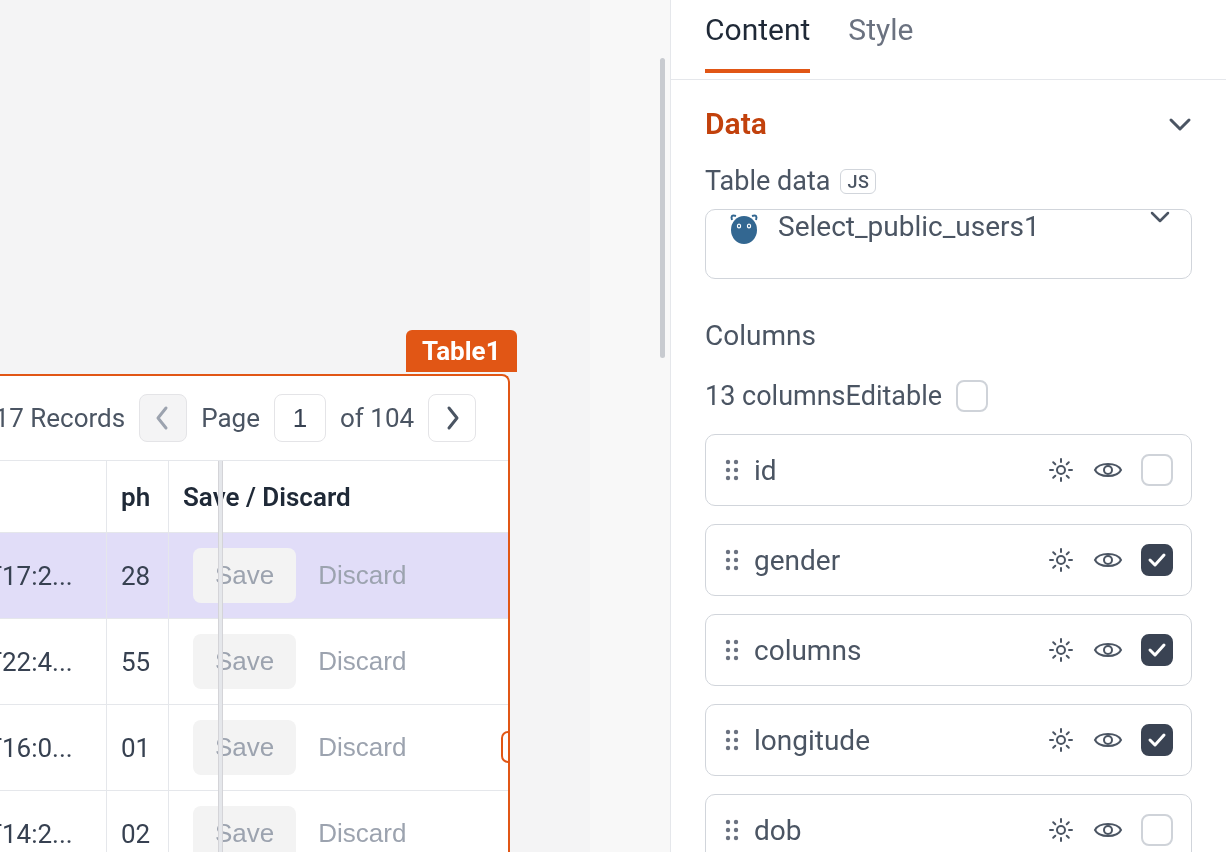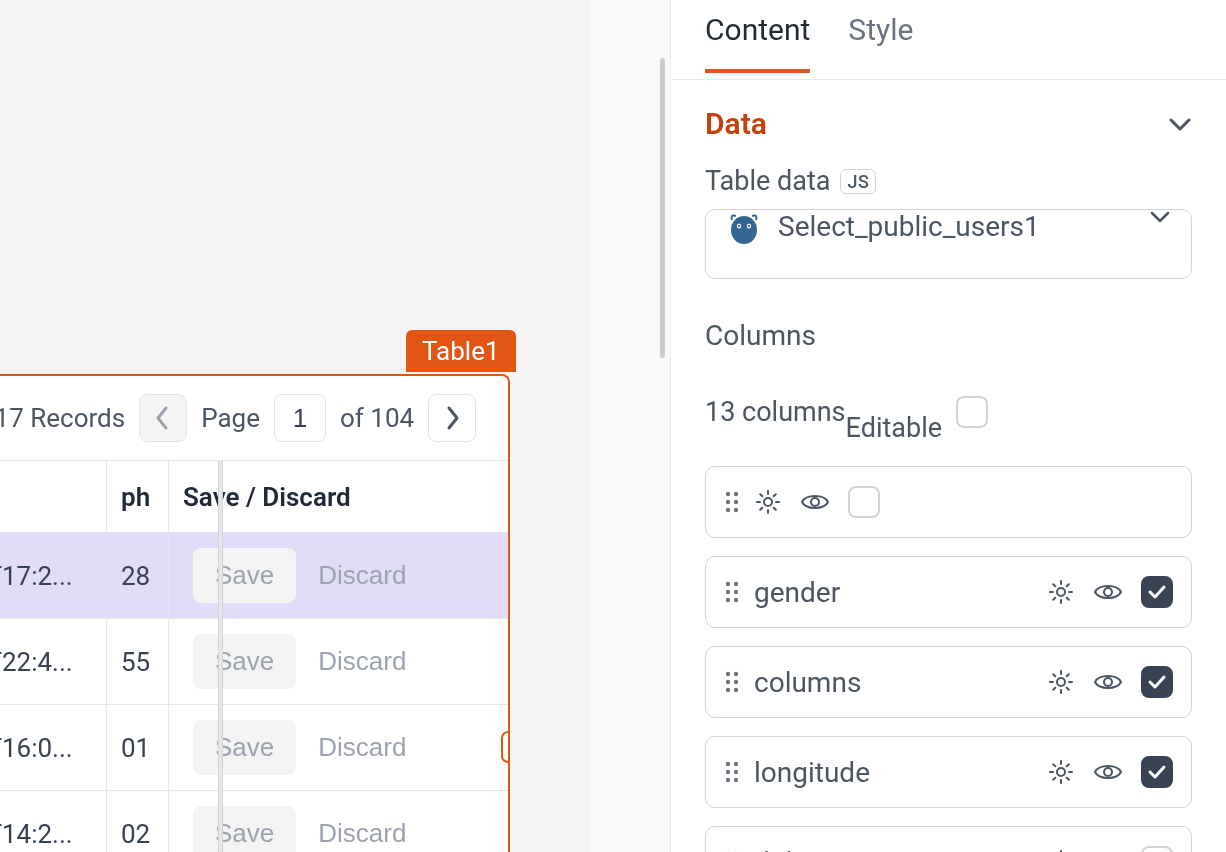--- a/index.html
+++ b/index.html
@@ -25,21 +25,21 @@
 
   .widget-tag {
     position: absolute;
     left: 406px;
     top: 330px;
     background: #e15615;
     color: #fff;
     padding: 6px 16px;
     border-radius: 6px 6px 0 0;
     font-size: 26px;
-    font-weight: 400;
+    font-weight: 700;
   }
 
   .table-widget {
     position: absolute;
     left: 0;
     top: 374px;
     width: 510px;
     height: 478px;
     background: #fff;
     border: 2px solid #e15615;
@@ -218,21 +218,21 @@
 
   .columns-title { font-size: 28px; color: #4b5563; margin-bottom: 28px; }
   .columns-meta-row {
     display: flex;
     justify-content: flex-start;
     align-items: center;
     margin-bottom: 22px;
   }
   .columns-count { font-size: 27px; color: #4b5563; }
   .editable-row { display: flex; align-items: center; gap: 14px; }
-  .editable-label { font-size: 27px; color: #4b5563; margin-top: 32px; }
+  .editable-label { font-size: 27px; color: #4b5563; }
 
   .column-item {
     border: 1.5px solid #d1d5db;
     border-radius: 10px;
     height: 72px;
     display: flex;
     align-items: center;
     padding: 0 18px;
     gap: 14px;
     margin-bottom: 18px;
@@ -383,20 +383,21 @@
           <span class="drag-handle">
             <svg width="16" height="26" viewBox="0 0 16 26" fill="#6b7280">
               <circle cx="4" cy="5" r="2.2"></circle>
               <circle cx="12" cy="5" r="2.2"></circle>
               <circle cx="4" cy="13" r="2.2"></circle>
               <circle cx="12" cy="13" r="2.2"></circle>
               <circle cx="4" cy="21" r="2.2"></circle>
               <circle cx="12" cy="21" r="2.2"></circle>
             </svg>
           </span>
+          <span class="column-name">id</span>
           <span class="col-actions">
             <span>
               <svg width="28" height="28" viewBox="0 0 28 28" fill="none">
                 <circle cx="14" cy="14" r="4" stroke="#4b5563" stroke-width="2"></circle>
                 <path d="M14 3v3M14 22v3M3 14h3M22 14h3M6.2 6.2l2.1 2.1M19.7 19.7l2.1 2.1M6.2 21.8l2.1-2.1M19.7 8.3l2.1-2.1" stroke="#4b5563" stroke-width="2" stroke-linecap="round"></path>
               </svg>
             </span>
             <span>
               <svg width="30" height="22" viewBox="0 0 30 22" fill="none">
                 <path d="M2 11 C6 3 24 3 28 11 C24 19 6 19 2 11 Z" stroke="#4b5563" stroke-width="2"></path>

